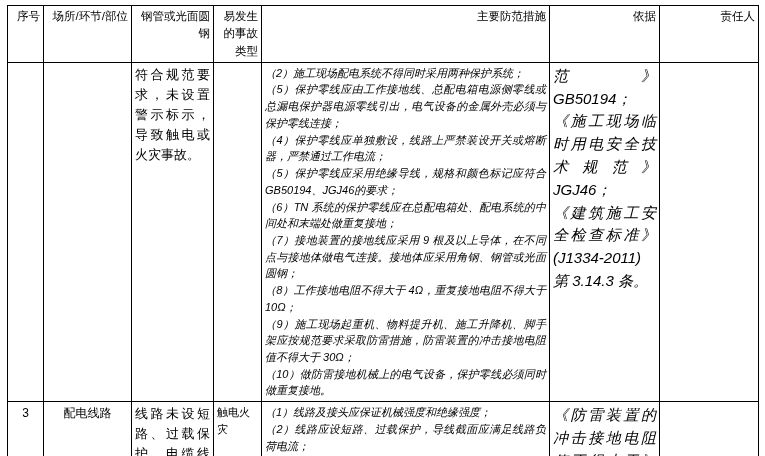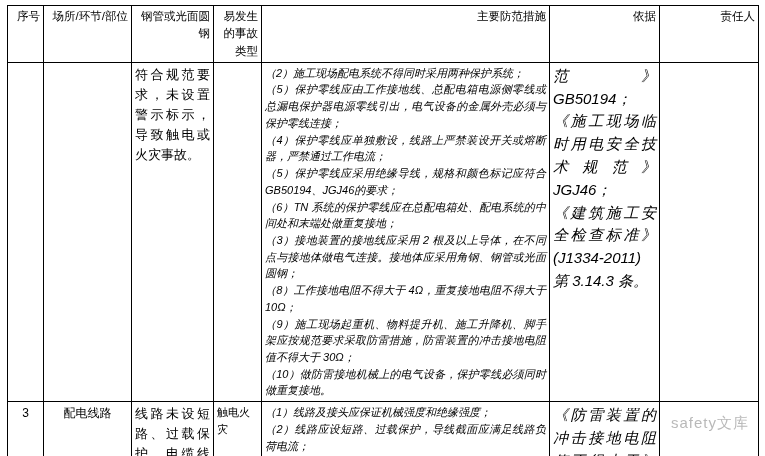--- a/index.html
+++ b/index.html
@@ -138,21 +138,21 @@
         <td class="no-cell"></td>
         <td class="place-cell"></td>
         <td class="factor-cell just">符合规范要求，未设置警示标示，导致触电或火灾事故。</td>
         <td class="type-cell"></td>
         <td class="measure-cell just">
           <p>（2）施工现场配电系统不得同时采用两种保护系统；</p>
           <p>（5）保护零线应由工作接地线、总配电箱电源侧零线或总漏电保护器电源零线引出，电气设备的金属外壳必须与保护零线连接；</p>
           <p>（4）保护零线应单独敷设，线路上严禁装设开关或熔断器，严禁通过工作电流；</p>
           <p>（5）保护零线应采用绝缘导线，规格和颜色标记应符合GB50194、JGJ46的要求；</p>
           <p>（6）TN 系统的保护零线应在总配电箱处、配电系统的中间处和末端处做重复接地；</p>
-          <p>（3）接地装置的接地线应采用 2 根及以上导体，在不同点与接地体做电气连接。接地体应采用角钢、钢管或光面圆钢；</p>
+          <p>（7）接地装置的接地线应采用 9 根及以上导体，在不同点与接地体做电气连接。接地体应采用角钢、钢管或光面圆钢；</p>
           <p>（8）工作接地电阻不得大于 4Ω，重复接地电阻不得大于 10Ω；</p>
           <p>（9）施工现场起重机、物料提升机、施工升降机、脚手架应按规范要求采取防雷措施，防雷装置的冲击接地电阻值不得大于 30Ω；</p>
           <p>（10）做防雷接地机械上的电气设备，保护零线必须同时做重复接地。</p>
         </td>
         <td class="basis-cell just">
           <p>范》GB50194；</p>
           <p>《施工现场临时用电安全技术规范》JGJ46；</p>
           <p>《建筑施工安全检查标准》(J1334-2011)第 3.14.3 条。</p>
         </td>
         <td class="cell-center"></td>
@@ -171,15 +171,14 @@
         <td class="basis-cell just">
           <p>《防雷装置的冲击接地电阻值不得大于》GB50194；</p>
           <p>《施工现场临时用电</p>
         </td>
         <td class="cell-center"></td>
       </tr>
 
     </tbody>
   </table>
 
-  <div class="watermark">safety文库</div>
 
 </div>
 
 </body></html>

